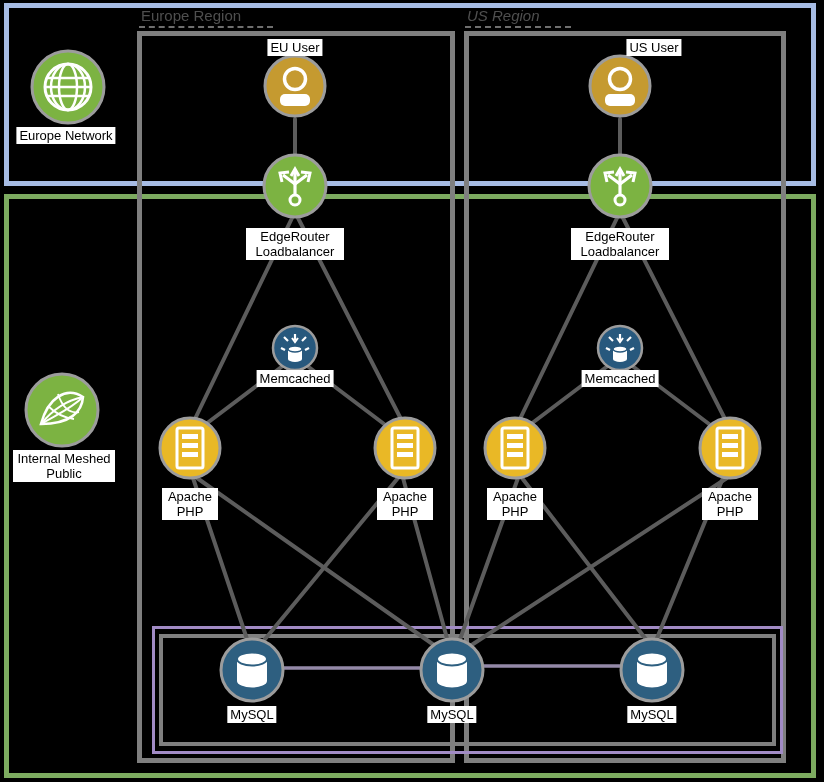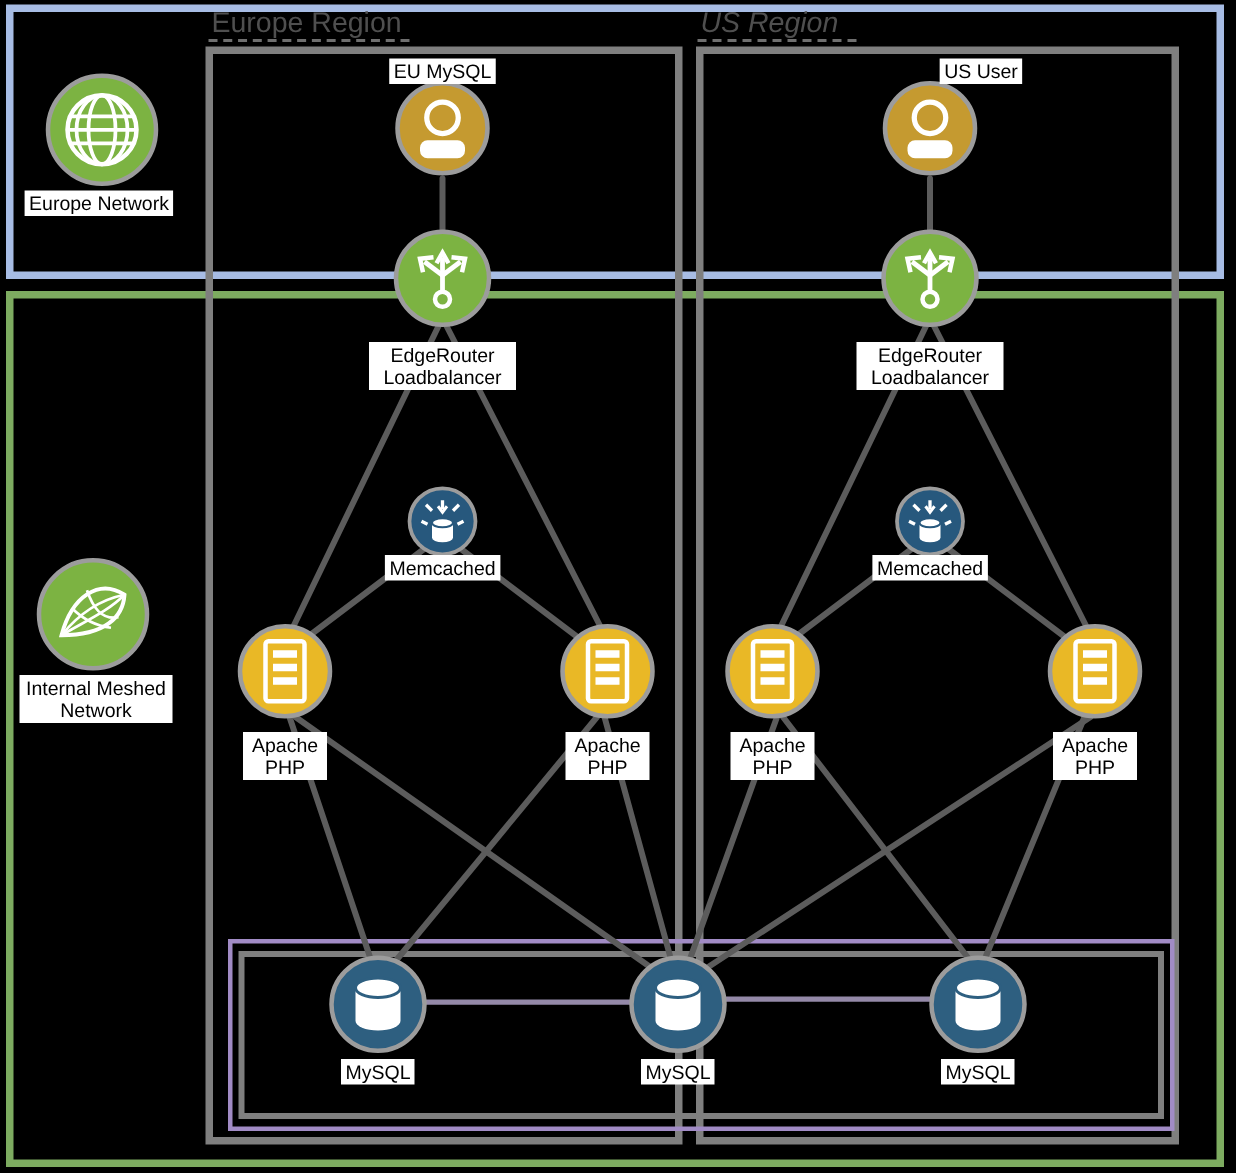--- a/index.html
+++ b/index.html
@@ -13,21 +13,21 @@
   .canvas{position:relative;width:824px;height:782px;background:#000;overflow:hidden;
           font-family:"Liberation Sans",sans-serif;}
   .box{position:absolute;background:transparent;box-sizing:border-box;}
   .public-box{left:4px;top:3px;width:812px;height:183px;border:5px solid var(--public_border);}
   .internal-box{left:4px;top:194px;width:812px;height:584px;border:5px solid var(--internal_border);}
   .region-box{border:5px solid var(--region_border);}
   .region-eu{left:137px;top:31px;width:318px;height:732px;}
   .region-us{left:464px;top:31px;width:322px;height:732px;}
   .cluster-outer{left:152px;top:626px;width:631px;height:128px;border:3px solid var(--cluster_outer);}
   .cluster-inner{left:159px;top:634px;width:617px;height:112px;border:4px solid var(--cluster_inner);}
-  .region-title{position:absolute;color:var(--region_label);font-size:19px;line-height:15px;
+  .region-title{position:absolute;color:var(--region_label);font-size:15px;line-height:15px;
                 white-space:nowrap;}
   .region-dash{position:absolute;height:16px;border-bottom:2px dashed #6f6f6f;}
   svg.wires{position:absolute;left:0;top:0;width:824px;height:782px;}
   .wire{stroke:var(--wire);stroke-width:4;stroke-linecap:round;}
   .dblink{stroke:var(--dblink);stroke-width:3.5;stroke-linecap:round;}
   .node{position:absolute;transform:translate(-50%,-50%);}
   .lbl{position:absolute;transform:translateX(-50%);background:#fff;color:#000;
        font-size:13px;line-height:15px;text-align:center;padding:1px 3px;white-space:nowrap;}
   .lbl.wrap{white-space:normal;}
   .lbl.w-router{width:92px;}
@@ -219,29 +219,29 @@
     </svg>
   </div>
   <div class="node" style="left:652px;top:672px;">
     <svg width="68" height="68" viewBox="-34 -34 68 68">
       <circle r="31" fill="var(--db_fill)" stroke="var(--ring)" stroke-width="3"></circle>
       <path d="M-15,-11 v22 a15,6.5 0 0 0 30 0 v-22 z" fill="#fff"></path>
       <ellipse cx="0" cy="-11" rx="15" ry="6.5" fill="#fff" stroke="var(--db_fill)" stroke-width="2"></ellipse>
     </svg>
   </div>
 
-  <div class="lbl" style="left:295px;top:39px;">EU MySQL</div>
+  <div class="lbl" style="left:295px;top:39px;">EU User</div>
   <div class="lbl" style="left:654px;top:39px;">US User</div>
   <div class="lbl wrap w-router" style="left:295px;top:228px;">EdgeRouter Loadbalancer</div>
   <div class="lbl wrap w-router" style="left:620px;top:228px;">EdgeRouter Loadbalancer</div>
   <div class="lbl" style="left:295px;top:370px;">Memcached</div>
   <div class="lbl" style="left:620px;top:370px;">Memcached</div>
   <div class="lbl wrap w-apache" style="left:190px;top:488px;">Apache PHP</div>
   <div class="lbl wrap w-apache" style="left:405px;top:488px;">Apache PHP</div>
   <div class="lbl wrap w-apache" style="left:515px;top:488px;">Apache PHP</div>
   <div class="lbl wrap w-apache" style="left:730px;top:488px;">Apache PHP</div>
   <div class="lbl" style="left:252px;top:706px;">MySQL</div>
   <div class="lbl" style="left:452px;top:706px;">MySQL</div>
   <div class="lbl" style="left:652px;top:706px;">MySQL</div>
   <div class="lbl" style="left:66px;top:127px;">Europe Network</div>
-  <div class="lbl wrap w-internal" style="left:64px;top:450px;">Internal Meshed Network</div>
+  <div class="lbl wrap w-internal" style="left:64px;top:450px;">Internal Meshed Public</div>
 
 </div>
 
 </body></html>

